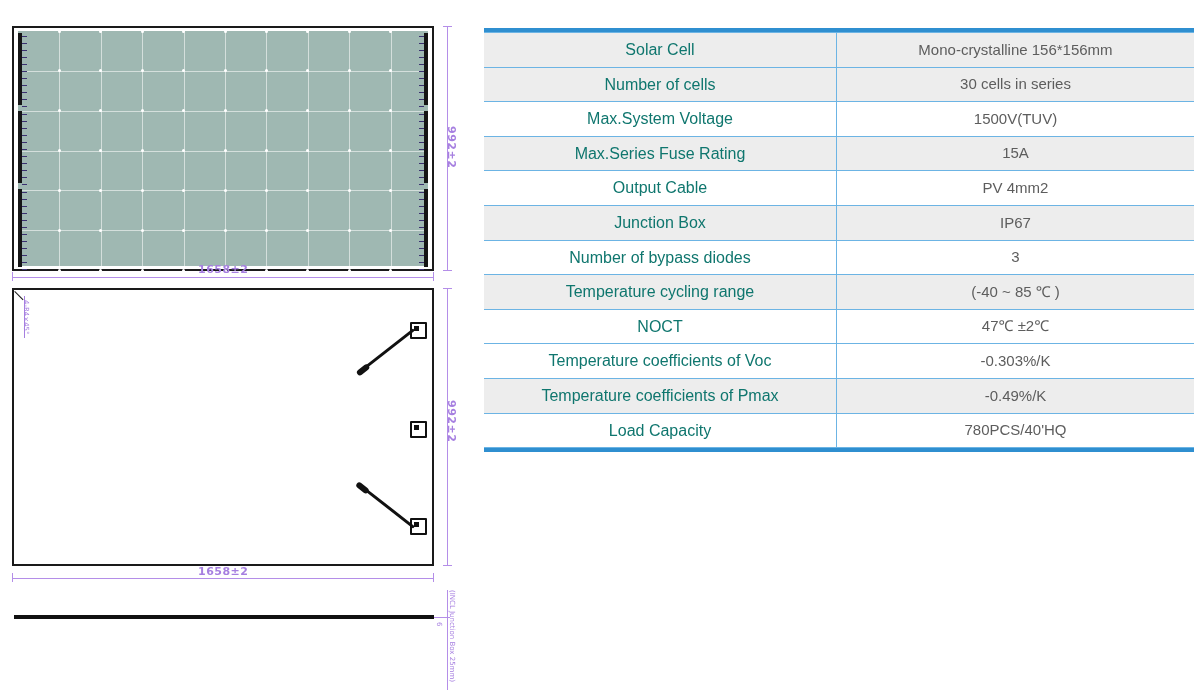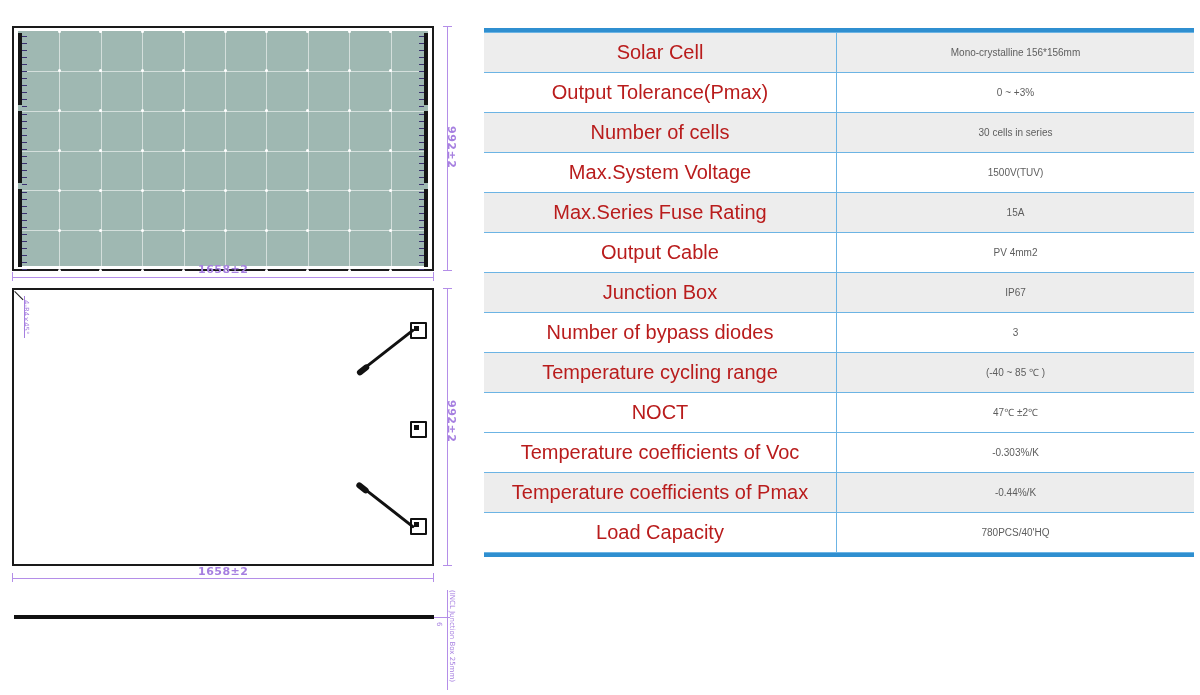--- a/index.html
+++ b/index.html
@@ -178,26 +178,26 @@
   table.spec td {
     border-top: 1px solid #6cb4e4;
     border-bottom: 1px solid #6cb4e4;
     padding: 6px 4px;
     vertical-align: middle;
     text-align: center;
     line-height: 1.35;
   }
   table.spec td.k {
     width: 344px;
-    color: #b91c1c;
-    font-size: 20px;
+    color: #0f766e;
+    font-size: 16px;
   }
   table.spec td.v {
     color: #5d5d5d;
-    font-size: 10px;
+    font-size: 15px;
     border-left: 1px solid #6cb4e4;
   }
   table.spec td.v.small { font-size: 12.5px; }
   #table-top-rule, #table-bottom-rule {
     height: 4px;
     background: #2f8fd0;
     width: 100%;
   }
   #table-top-rule { margin-bottom: 0; }
   .multiline { display: block; }
@@ -407,24 +407,20 @@
 </div>
 
 <div id="spec-table-wrap">
   <div id="table-top-rule"></div>
   <table class="spec">
     <tbody id="spec-tbody">
         <tr class="row-odd">
           <td class="k">Solar Cell</td>
           <td class="v">Mono-crystalline 156*156mm</td>
         </tr>
-        <tr class="row-even">
-          <td class="k">Output Tolerance(Pmax)</td>
-          <td class="v">0 ~ +3%</td>
-        </tr>
         <tr class="row-odd">
           <td class="k">Number of cells</td>
           <td class="v">30 cells in series</td>
         </tr>
         <tr class="row-even">
           <td class="k">Max.System Voltage</td>
           <td class="v">1500V(TUV)</td>
         </tr>
         <tr class="row-odd">
           <td class="k">Max.Series Fuse Rating</td>
@@ -449,21 +445,21 @@
         <tr class="row-even">
           <td class="k">NOCT</td>
           <td class="v">47℃ ±2℃</td>
         </tr>
         <tr class="row-even">
           <td class="k">Temperature coefficients of Voc</td>
           <td class="v">-0.303%/K</td>
         </tr>
         <tr class="row-odd">
           <td class="k">Temperature coefficients of Pmax</td>
-          <td class="v">-0.44%/K</td>
+          <td class="v">-0.49%/K</td>
         </tr>
         <tr class="row-even">
           <td class="k">Load Capacity</td>
           <td class="v">780PCS/40'HQ</td>
         </tr>
       </tbody>
   </table>
   <div id="table-bottom-rule"></div>
 </div>
 

